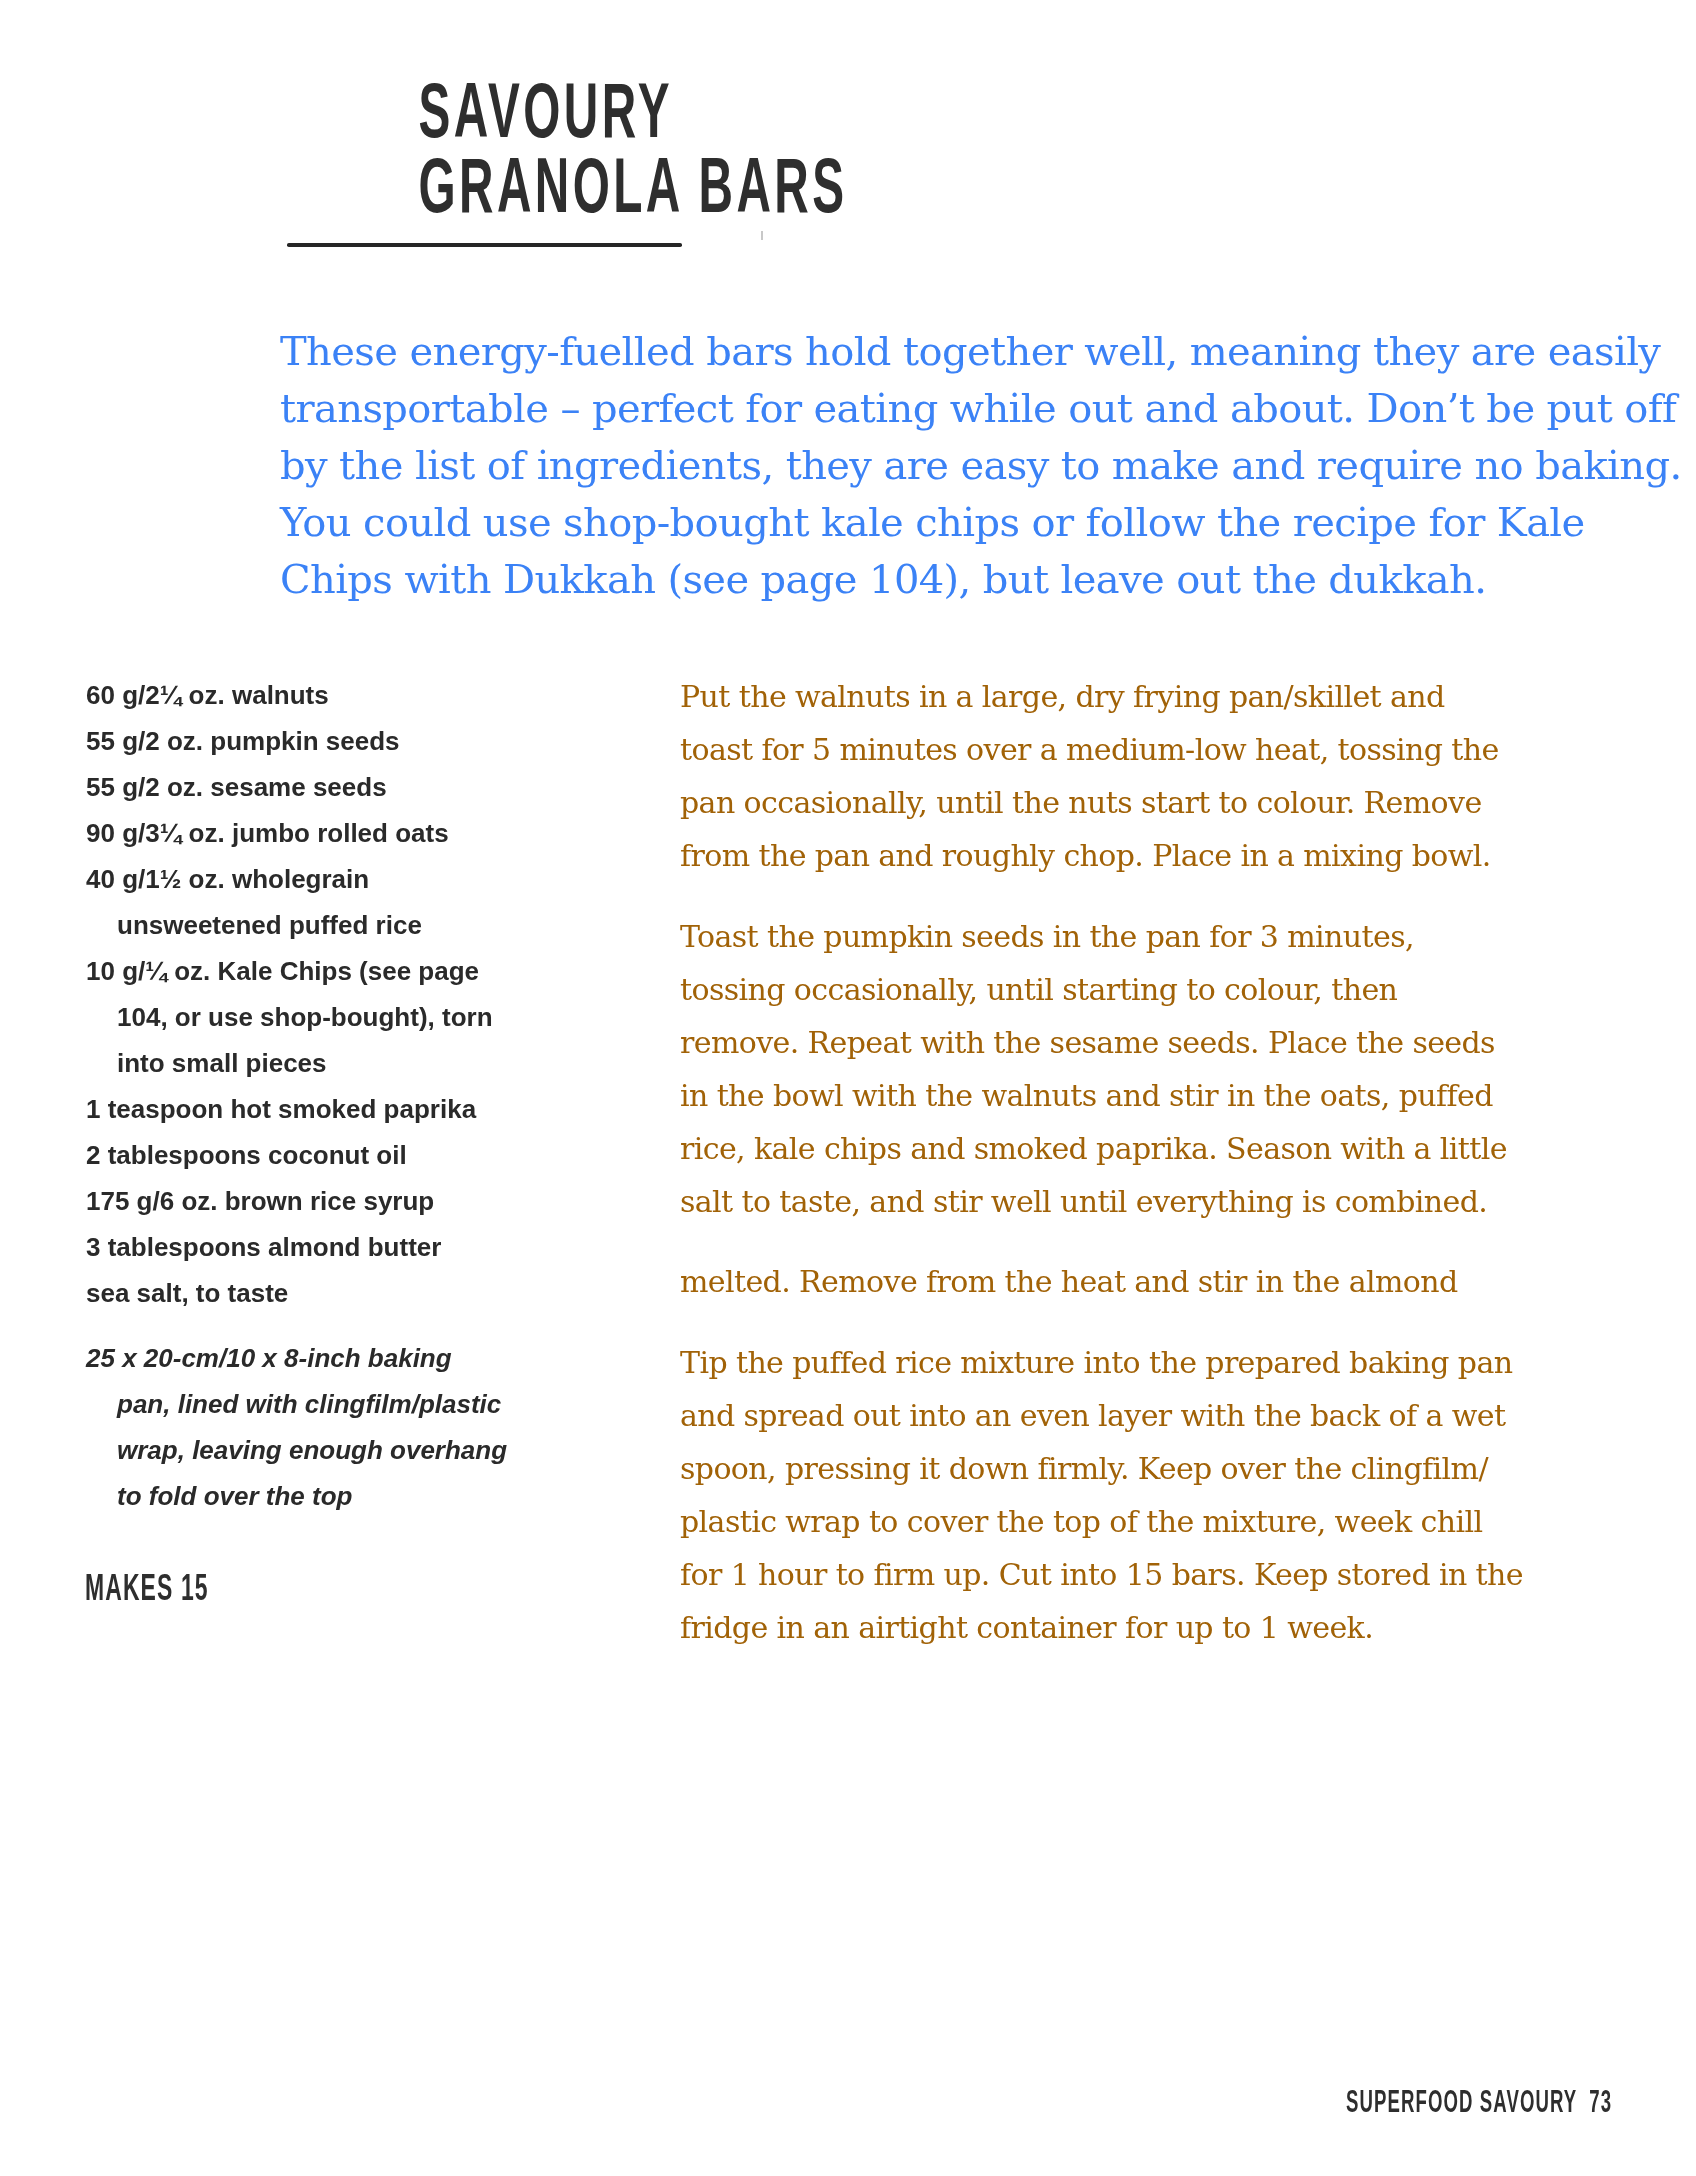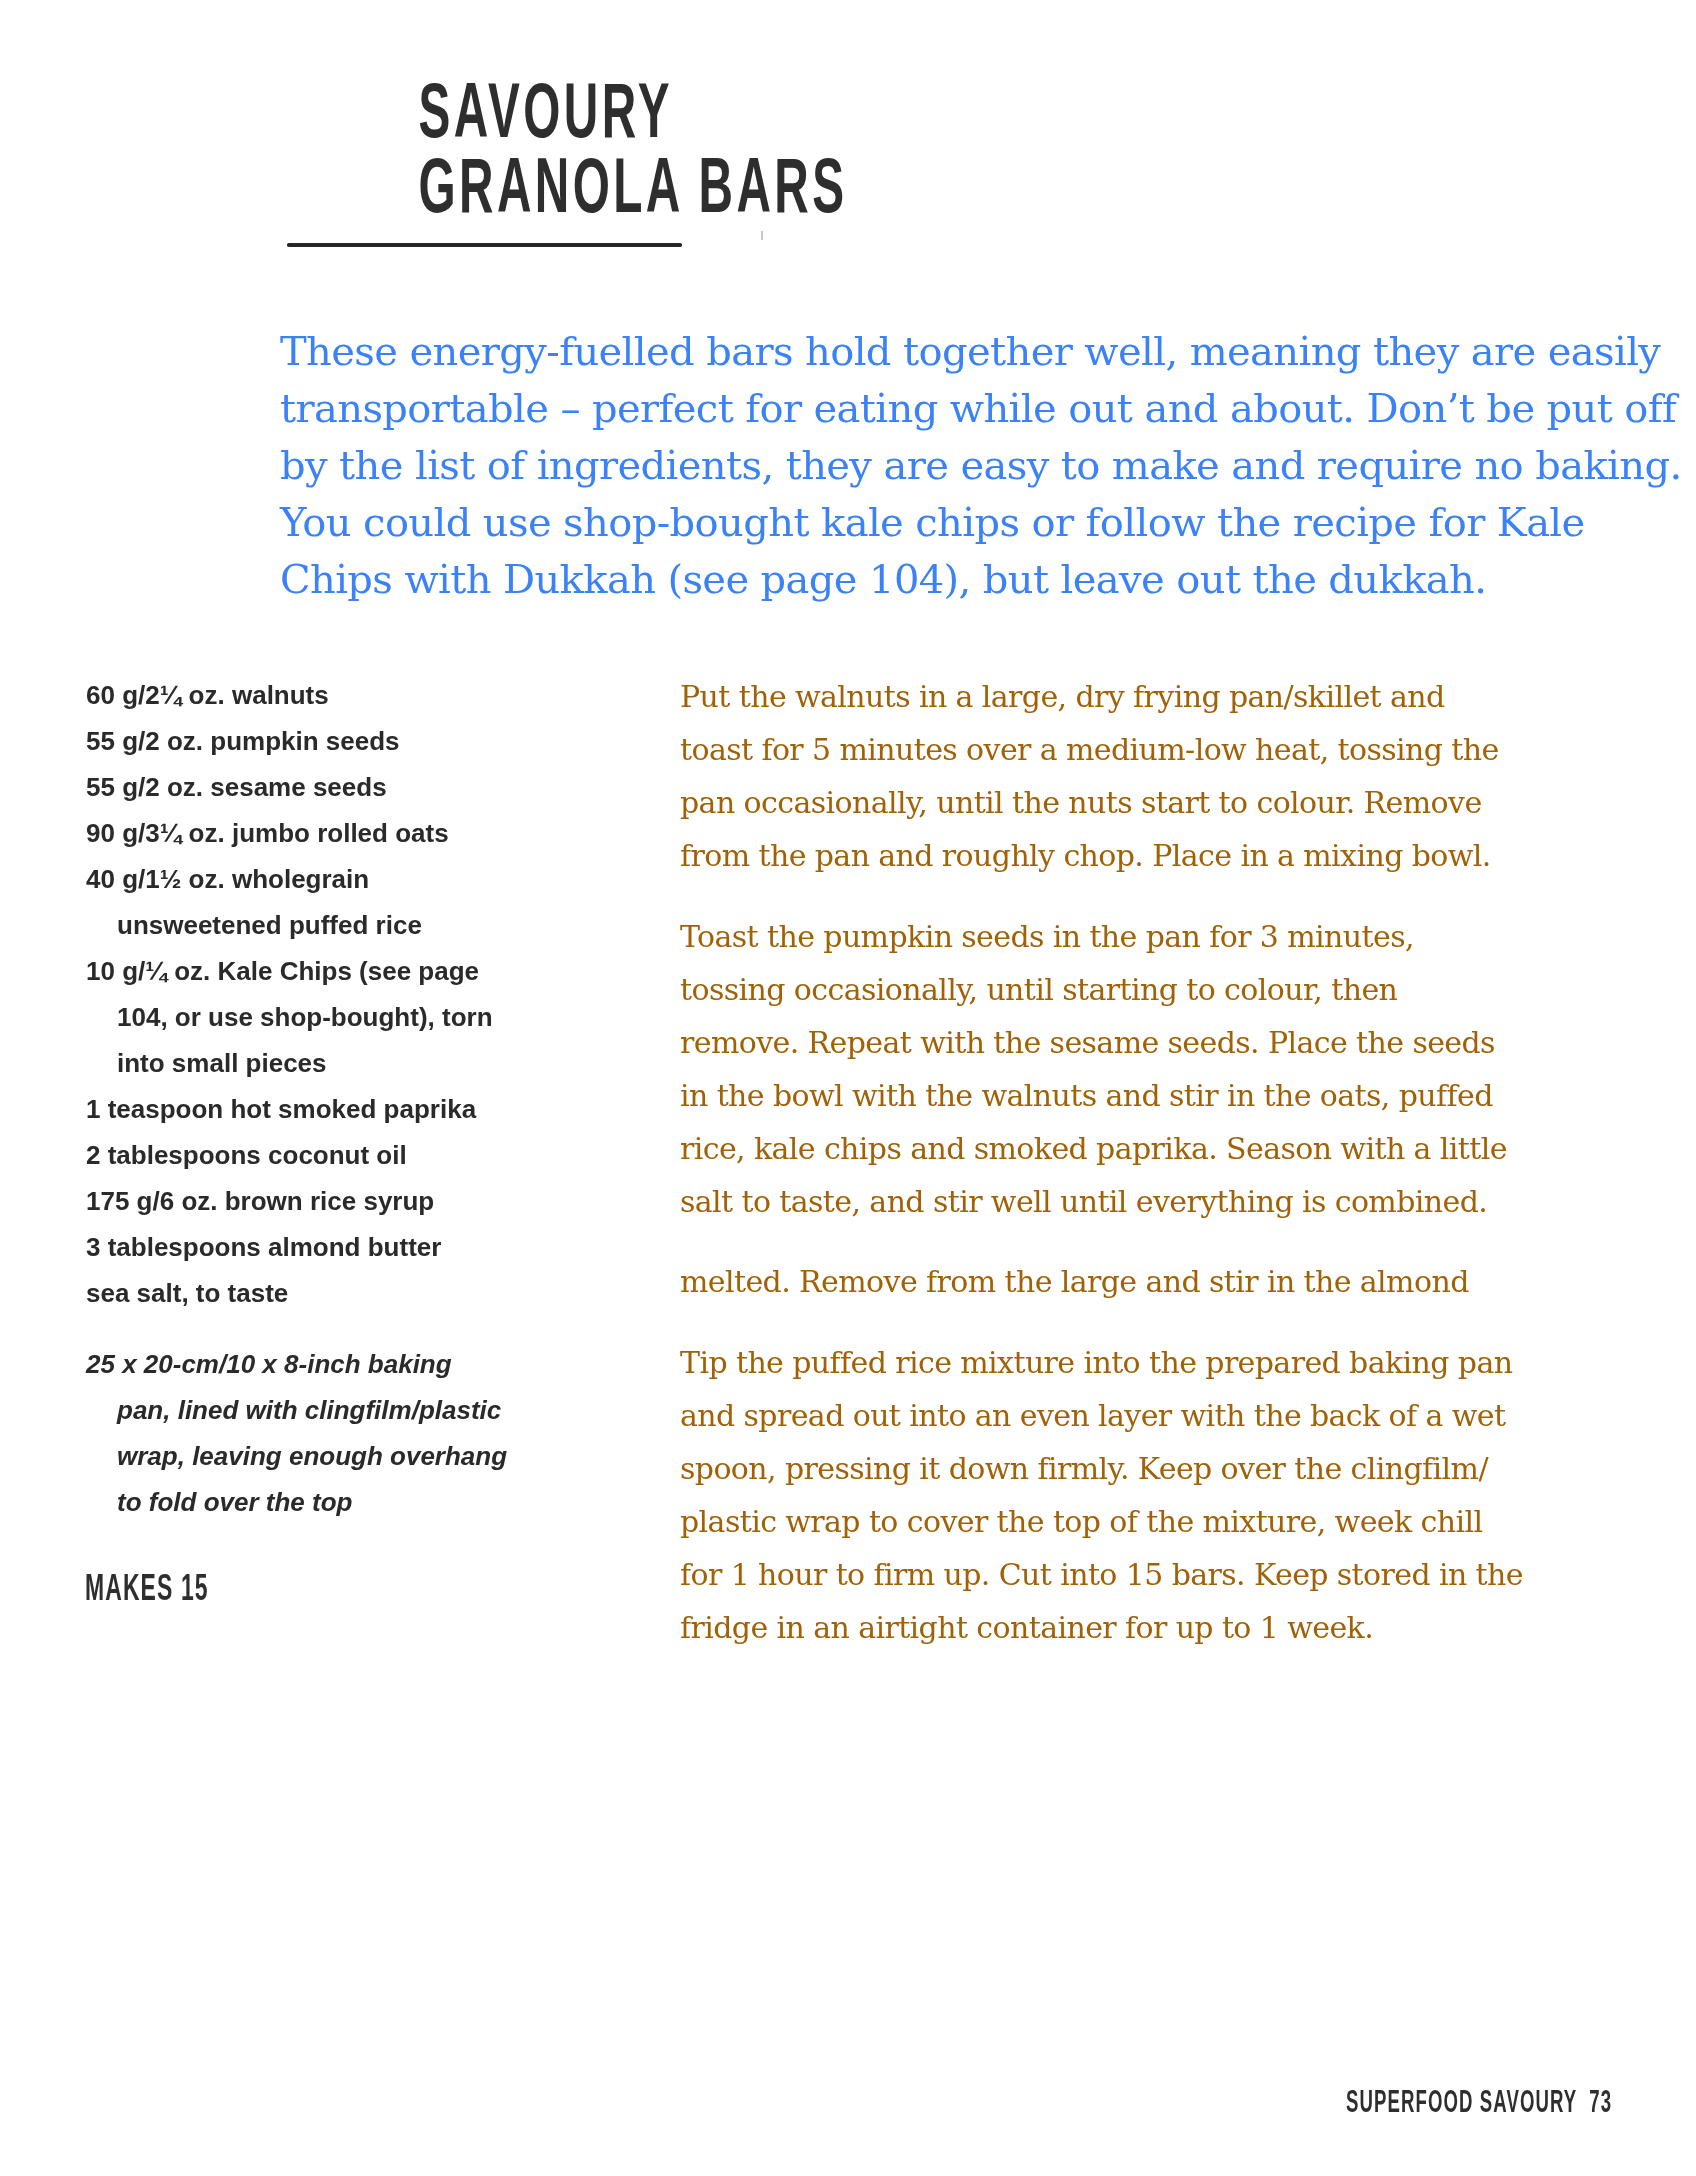--- a/index.html
+++ b/index.html
@@ -75,21 +75,21 @@
       width: 569px;
       font-family: "Liberation Sans", "DejaVu Sans", sans-serif;
       font-weight: bold;
       font-size: 26px;
       line-height: 46px;
       color: #2a2a2a;
     }
     .ingredient-line { display: block; white-space: nowrap; }
     .ingredient-line.cont { padding-left: 31px; }
     .equipment {
-      margin-top: 25px;
+      margin-top: 19px;
       font-style: italic;
     }
     .makes {
       position: absolute;
       left: 85px;
       top: 1568px;
       font-size: 37px;
       line-height: 40px;
       letter-spacing: 1.8px;
       transform: scaleX(0.62);
@@ -199,21 +199,21 @@
   </p>
   <p class="method-step">
     <span class="method-line">Toast the pumpkin seeds in the pan for 3 minutes,</span>
     <span class="method-line">tossing occasionally, until starting to colour, then</span>
     <span class="method-line">remove. Repeat with the sesame seeds. Place the seeds</span>
     <span class="method-line">in the bowl with the walnuts and stir in the oats, puffed</span>
     <span class="method-line">rice, kale chips and smoked paprika. Season with a little</span>
     <span class="method-line">salt to taste, and stir well until everything is combined.</span>
   </p>
   <p class="method-step">
-    <span class="method-line">melted. Remove from the large and stir in the almond</span>
+    <span class="method-line">melted. Remove from the heat and stir in the almond</span>
   </p>
   <p class="method-step">
     <span class="method-line">Tip the puffed rice mixture into the prepared baking pan</span>
     <span class="method-line">and spread out into an even layer with the back of a wet</span>
     <span class="method-line">spoon, pressing it down firmly. Keep over the clingfilm/</span>
     <span class="method-line">plastic wrap to cover the top of the mixture, week chill</span>
     <span class="method-line">for 1 hour to firm up. Cut into 15 bars. Keep stored in the</span>
     <span class="method-line">fridge in an airtight container for up to 1 week.</span>
   </p>
 </div>

